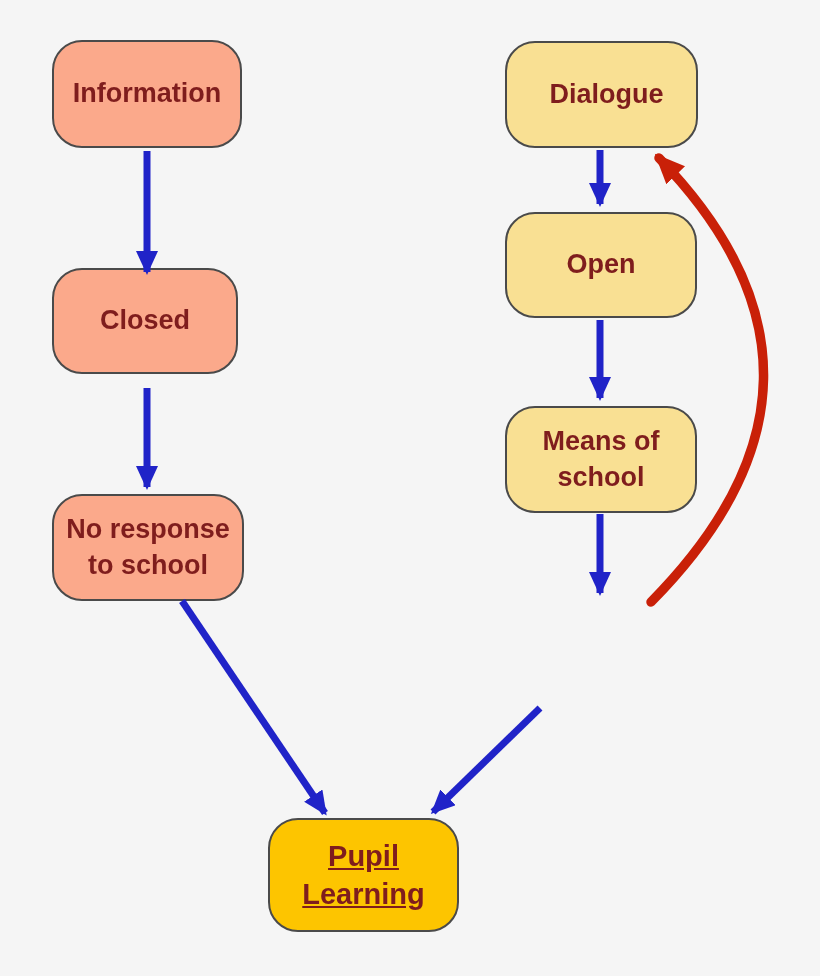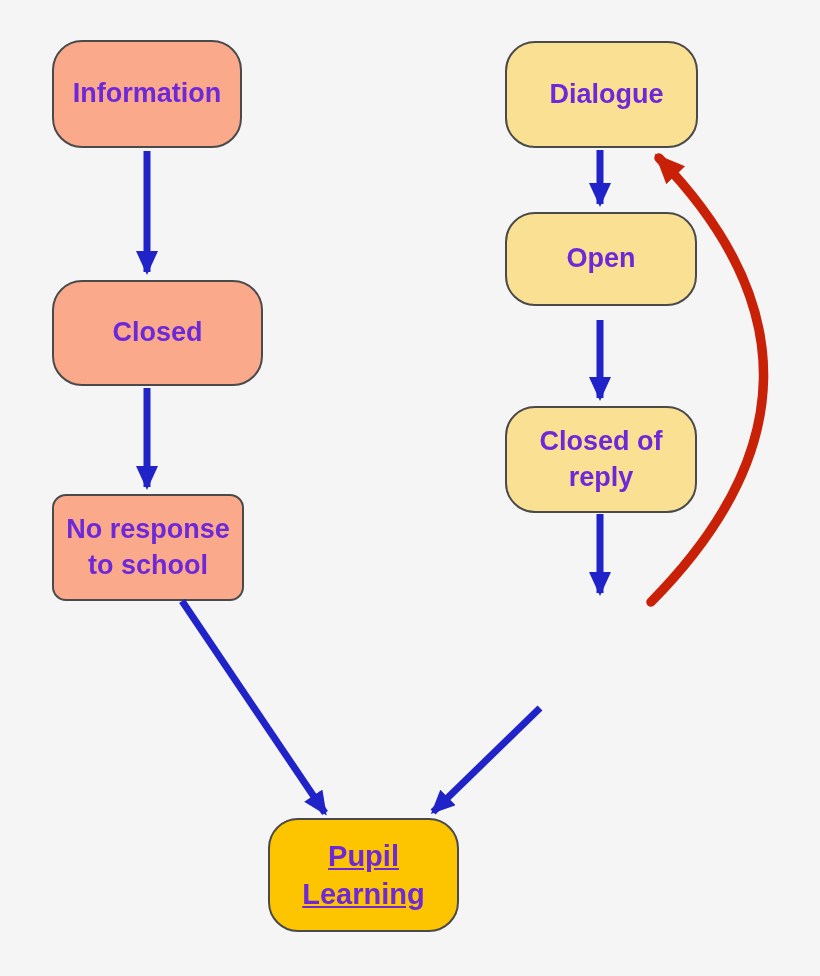--- a/index.html
+++ b/index.html
@@ -22,21 +22,21 @@
     position: absolute;
     border: 2px solid #4a4a4a;
     border-radius: 30px;
     display: flex;
     align-items: center;
     justify-content: center;
     text-align: center;
     font-weight: bold;
     font-size: 27px;
     line-height: 1.32;
-    color: #6d28d9;
+    color: #7f1d1d;
     padding: 0 10px;
     box-sizing: border-box;
   }
   
   .node::after {
     content: "";
     position: absolute;
     left: 11px;
     top: 13px;
     right: -13px;
@@ -46,24 +46,24 @@
     background: repeating-linear-gradient(-45deg,
       #b2b2b2 0px, #b2b2b2 6px,
       #c1c1c1 6px, #c1c1c1 8px);
     z-index: -1;
   }
   .fill-salmon { background: var(--salmon, #fba98b); }
   .fill-yellow { background: var(--yellow, #f9e093); }
   .fill-gold   { background: var(--gold,   #fdc500); }
 
   .n-information    { left: 52px;  top: 40px;  width: 190px; height: 108px; }
-  .n-closed         { left: 52px;  top: 280px; width: 211px; height: 106px; }
-  .n-no-response    { left: 52px;  top: 494px; width: 192px; height: 107px; border-radius: 14px; }
+  .n-closed         { left: 52px;  top: 268px; width: 186px; height: 106px; }
+  .n-no-response    { left: 52px;  top: 494px; width: 192px; height: 107px; }
   .n-dialogue       { left: 505px; top: 41px;  width: 193px; height: 107px; padding-left: 20px; }
-  .n-open           { left: 505px; top: 212px; width: 192px; height: 94px; }
+  .n-open           { left: 505px; top: 212px; width: 192px; height: 106px; }
   .n-means-of-reply { left: 505px; top: 406px; width: 192px; height: 107px; }
   .n-feedback       { left: 506px; top: 601px; width: 192px; height: 107px; }
   .n-pupil-learning { left: 268px; top: 818px; width: 191px; height: 114px; font-size: 29px; text-decoration: underline; }
 
   
   svg.edges {
     position: absolute;
     left: 0;
     top: 0;
     z-index: 5;
@@ -96,21 +96,21 @@
     <span>No response to school</span>
   </div>
 
   <div class="node fill-yellow n-dialogue">
     <span>Dialogue</span>
   </div>
   <div class="node fill-yellow n-open">
     <span>Open</span>
   </div>
   <div class="node fill-yellow n-means-of-reply">
-    <span>Closed of reply</span>
+    <span>Means of school</span>
   </div>
 
   <div class="node fill-gold n-pupil-learning">
     <span>Pupil Learning</span>
   </div>
 
   <svg class="edges" width="820" height="976" viewBox="0 0 820 976">
     <defs>
       <marker id="headBlue" markerUnits="userSpaceOnUse" markerWidth="26" markerHeight="24" refX="21" refY="11" orient="auto">
         <path d="M0,0 L24,11 L0,22 Z" style="fill: var(--arrow_blue, #2023c8);"></path>

